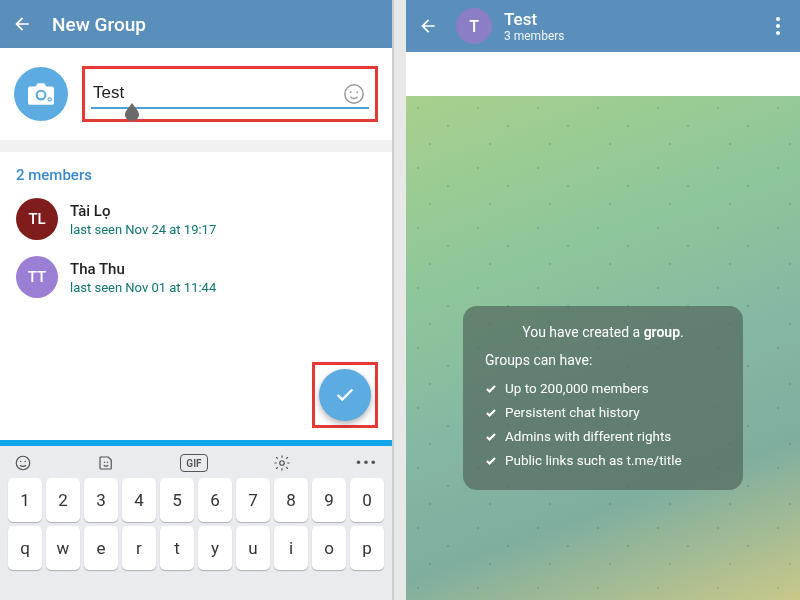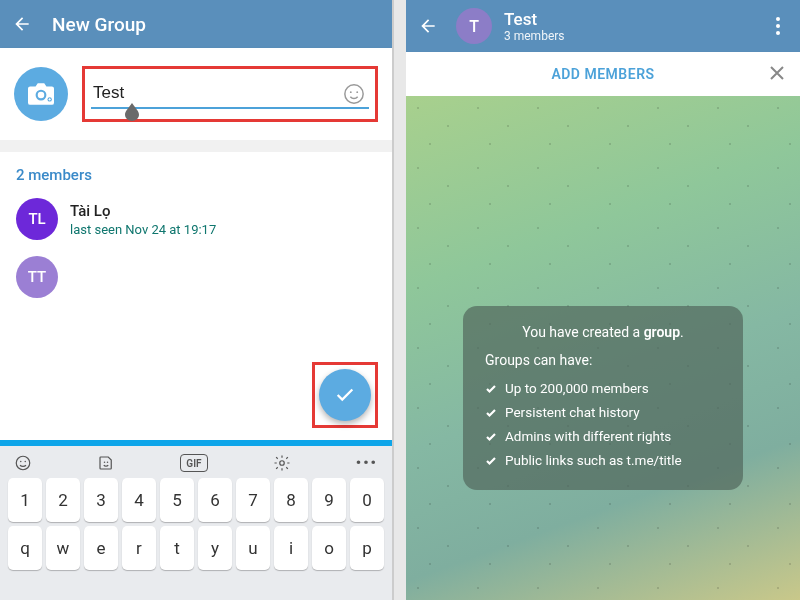--- a/index.html
+++ b/index.html
@@ -24,21 +24,21 @@
   .emoji-btn svg { width: 22px; height: 22px; fill:none; stroke:#999; stroke-width:1.6; }
   .cursor-drop { position:absolute; left: 40px; top: 34px; width: 14px; height: 18px; }
   .cursor-drop svg { width:14px; height:18px; fill:#6a6a6a; }
 
   .spacer-grey { height: 12px; background: #f1f1f1; }
 
   
   .members-header { padding: 14px 16px 6px; color: #3a8ac9; font-size: 15px; font-weight: 500; }
   .member-row { display: flex; align-items: center; padding: 8px 16px; gap: 12px; cursor: pointer; }
   .avatar { width: 42px; height: 42px; border-radius: 50%; display: flex; align-items: center; justify-content: center; color: #fff; font-size: 15px; font-weight: 500; flex-shrink: 0; }
-  .avatar.teal { background: #6d28d9; }
+  .avatar.teal { background: #7f1d1d; }
   .avatar.purple { background: #9b7fd4; }
   .member-info .name { font-size: 15px; color: #222; font-weight: 500; }
   .member-info .status { font-size: 13px; color: #0f766e; margin-top: 2px; }
 
   
   .fab-wrap { position: absolute; right: 14px; bottom: 172px; border: 3px solid #e53935; padding: 4px; }
   .fab { width: 52px; height: 52px; border-radius: 50%; background: #5cabe1; display: flex; align-items: center; justify-content: center; cursor: pointer; box-shadow: 0 3px 6px rgba(0,0,0,0.3); }
   .fab svg { width: 22px; height: 22px; stroke:#fff; stroke-width:2.5; fill:none; }
 
   
@@ -121,20 +121,24 @@
     <div id="members-list">
         <div class="member-row">
           <div class="avatar teal">TL</div>
   <div class="member-info">
     <div class="name">Tài Lọ</div>
     <div class="status">last seen Nov 24 at 19:17</div>
   </div>
         </div>
         <div class="member-row">
           <div class="avatar purple">TT</div>
+  <div class="member-info">
+    <div class="name">Tha Thu</div>
+    <div class="status">last seen Nov 01 at 11:44</div>
+  </div>
         </div>
       </div>
 
     <div class="fab-wrap">
       <div class="fab">
         <svg viewBox="0 0 24 24">
             <path d="M4 12l5 5L20 6"></path>
           </svg>
       </div>
     </div>
@@ -207,28 +211,20 @@
       </div>
       <div class="more-btn">
         <svg viewBox="0 0 4 18">
             <circle cx="2" cy="2" r="2"></circle>
             <circle cx="2" cy="9" r="2"></circle>
             <circle cx="2" cy="16" r="2"></circle>
           </svg>
       </div>
     </div>
 
-    <div class="add-members-bar">
-      <div class="label">ADD MEMBERS</div>
-      <div class="close-x">
-        <svg viewBox="0 0 18 18">
-            <path d="M3 3l12 12M15 3L3 15"></path>
-          </svg>
-      </div>
-    </div>
 
     <div class="chat-bg">
       <div class="pattern-overlay"></div>
       <div class="info-bubble">
         <div class="line1">
           <span>You have created a </span><span class="bold">group</span><span>.</span>
         </div>
         <div class="line2">Groups can have:</div>
         <ul id="bubble-list">
             <li>

